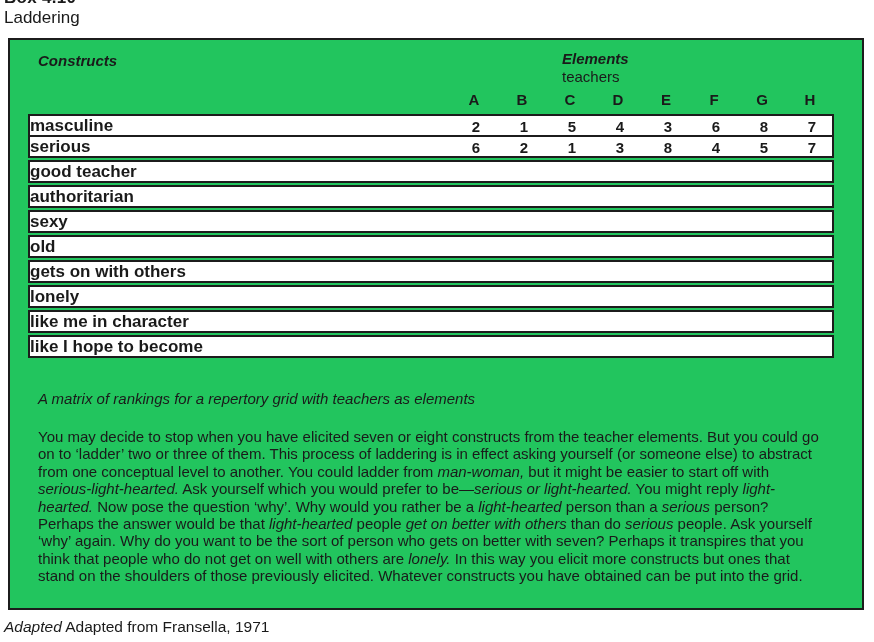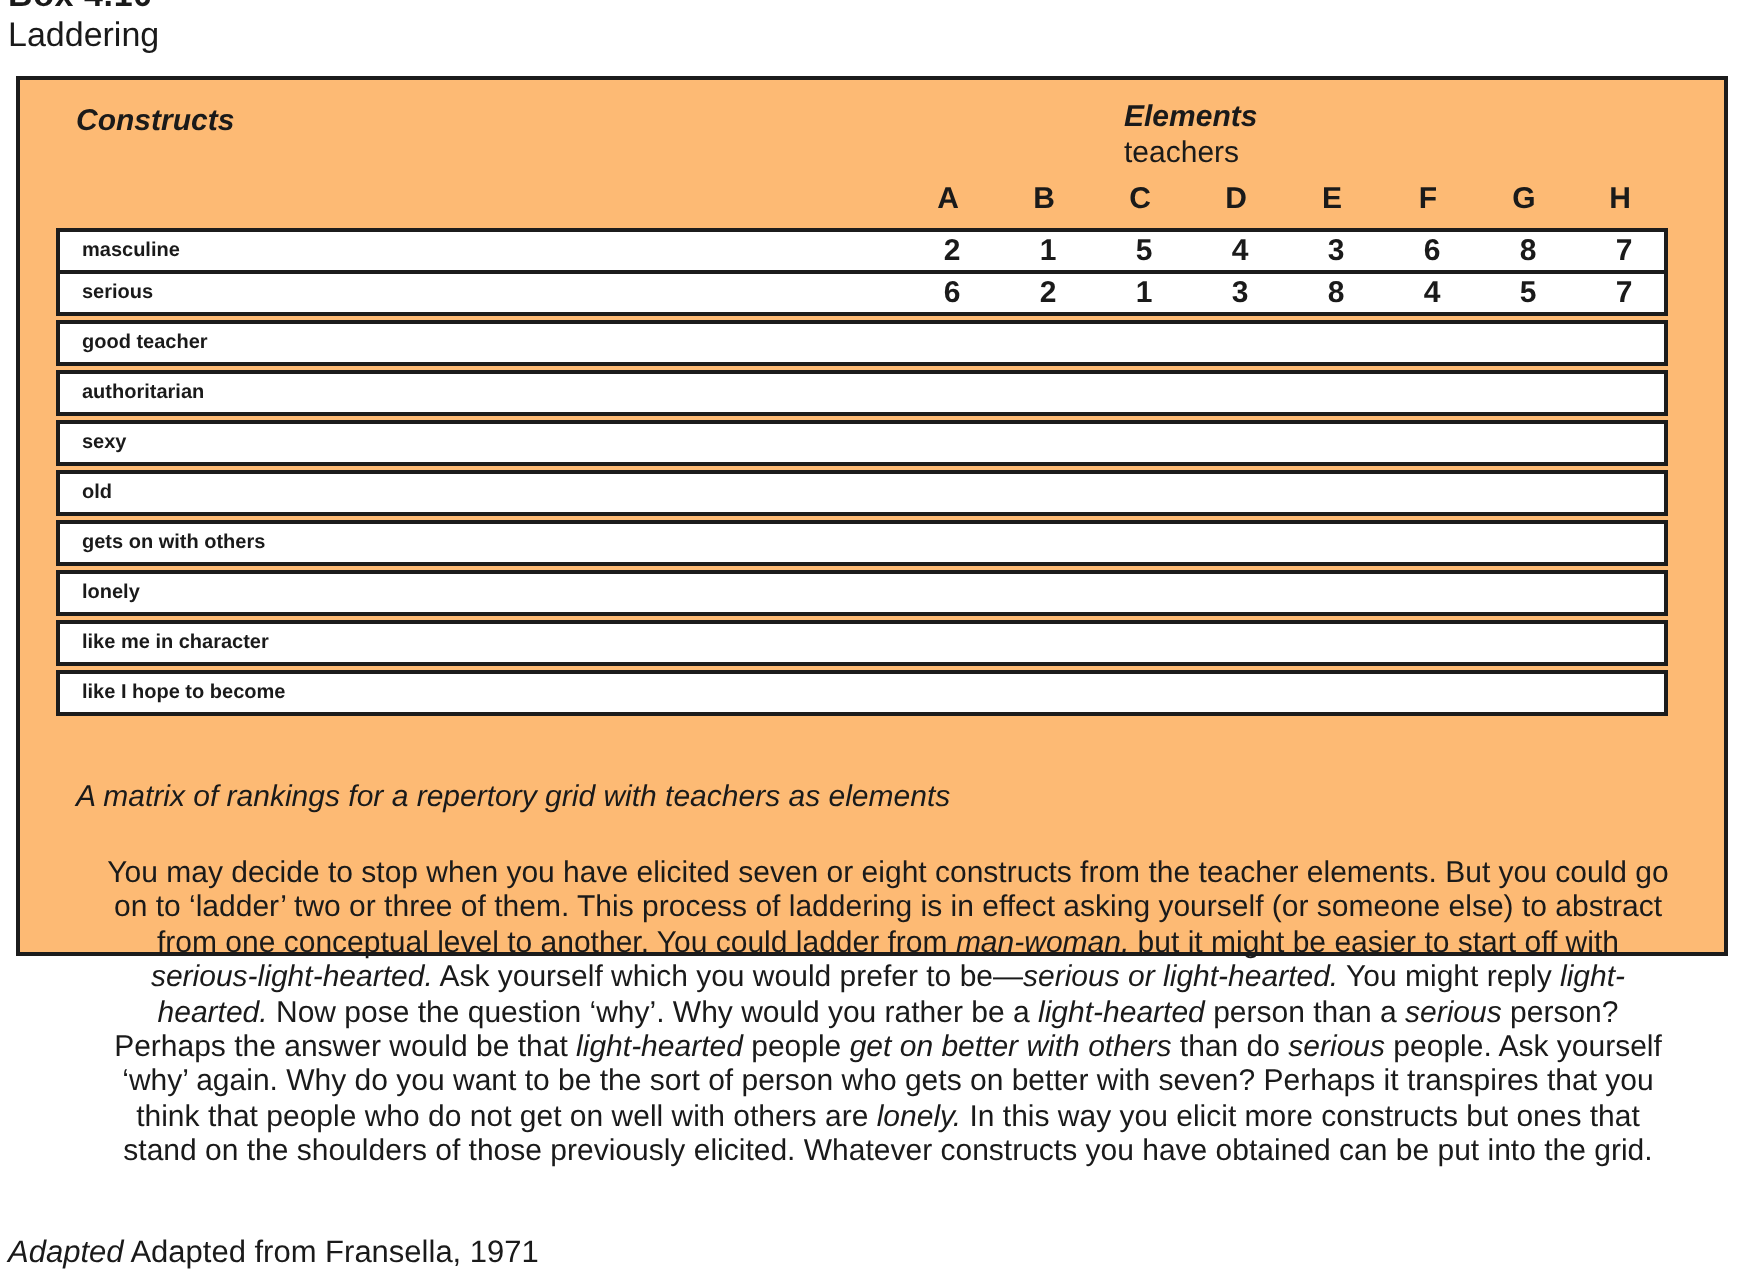--- a/index.html
+++ b/index.html
@@ -3,36 +3,36 @@
 <meta charset="utf-8">
 <style>
   html,body{margin:0;padding:0;}
   body{
     width:874px;height:642px;background:#ffffff;position:relative;overflow:hidden;
     font-family:"Liberation Sans",sans-serif;color:#1a1a1a;
     -webkit-font-smoothing:antialiased;
   }
   .box-label{position:absolute;top:-12px;left:4px;font-size:17px;font-weight:bold;letter-spacing:.3px;}
   .subtitle{position:absolute;top:8px;left:4px;font-size:17px;}
-  .outer{position:absolute;left:8px;top:38px;width:856px;height:440px;
-    border:2px solid #1c1c1c;box-sizing:border-box;background:#fdba74;}
+  .outer{position:absolute;left:8px;top:38px;width:856px;height:572px;
+    border:2px solid #1c1c1c;box-sizing:border-box;background:#22c55e;}
   .constructs-hdr{position:absolute;left:28px;top:12px;font-size:15px;font-weight:bold;font-style:italic;}
   .elements-block{position:absolute;left:552px;top:10px;width:150px;text-align:left;line-height:18px;}
   .elements-hdr{font-size:15px;font-weight:bold;font-style:italic;display:block;}
   .elements-sub{font-size:15px;display:block;}
   .tablezone{position:absolute;left:18px;top:50px;width:806px;}
   .grid-row{display:grid;grid-template-columns:422px repeat(8,48px);align-items:center;height:19px;}
   .hdr-row{margin-bottom:5px;}
   .hdr-row .cell{font-weight:bold;font-size:15px;}
   .rowbox{border:2px solid #1c1c1c;margin-bottom:2px;background:#fff;}
-  .grid-row .row-label{padding-left:11px;font-size:10px;font-weight:bold;white-space:nowrap;}
+  .grid-row .row-label{font-size:17px;font-weight:bold;white-space:nowrap;}
   .cell{text-align:center;font-size:15px;font-weight:bold;}
   .divided{border-top:2px solid #1c1c1c;}
   .caption{position:absolute;left:28px;top:350px;font-size:15px;font-style:italic;white-space:nowrap;}
-  .bodytext{position:absolute;left:28px;top:388px;width:812px;font-size:15px;line-height:17.4px;text-align:center;}
+  .bodytext{position:absolute;left:28px;top:388px;width:812px;font-size:15px;line-height:17.4px;}
   .bodyline{white-space:nowrap;}
   .bodyline .it{font-style:italic;}
   .source-line{position:absolute;left:4px;top:618px;font-size:15.5px;}
   .source-line .it{font-style:italic;}
 </style>
 </head>
 <body>
 
 <div class="box-label">Box 4.10</div>
 <div class="subtitle">Laddering</div>

